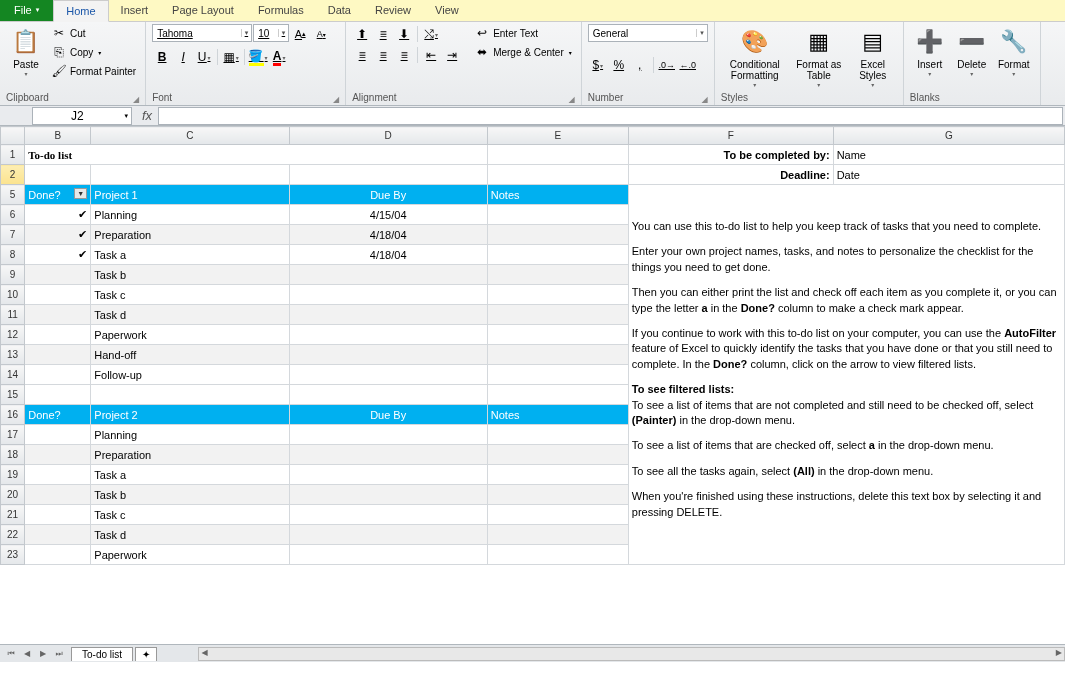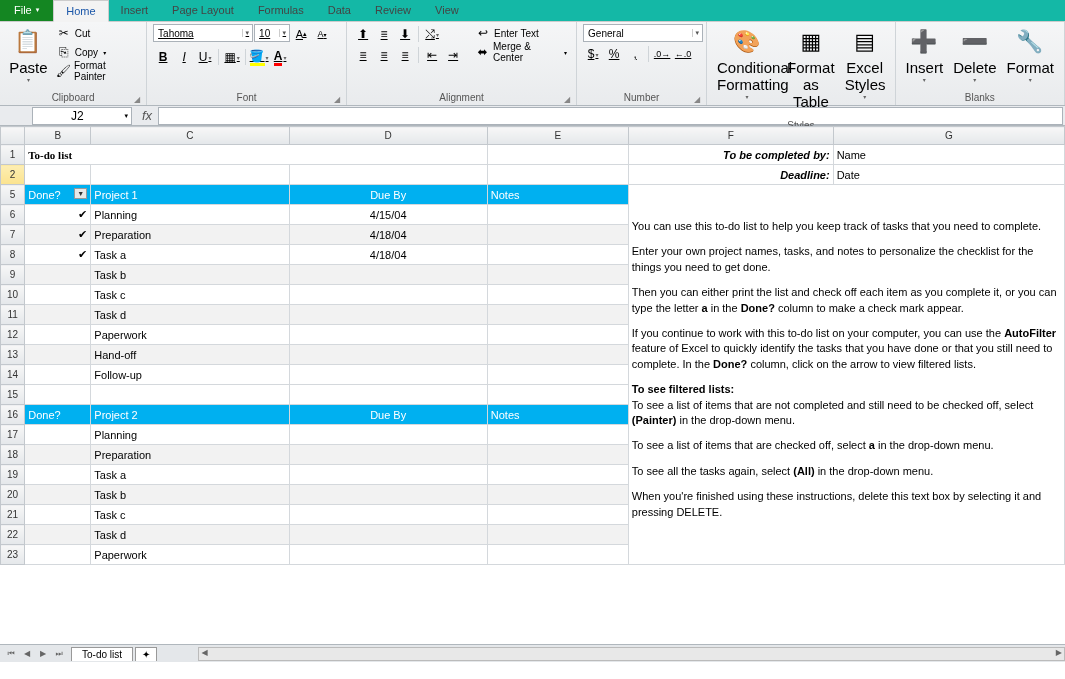--- a/index.html
+++ b/index.html
@@ -1,34 +1,34 @@
 <!DOCTYPE html>
 <html><head>
 <meta charset="utf-8">
 <style>
 * { box-sizing: border-box; margin: 0; padding: 0; }
 body { font-family: Tahoma, sans-serif; font-size: 11px; background: #fff; overflow: hidden; width: 1065px; height: 679px; }
 
 
-.ribbon-tabs { display: flex; background: #14b8a6; border-bottom: 1px solid #ccc; height: 22px; align-items: flex-end; }
+.ribbon-tabs { display: flex; background: #fef9c3; border-bottom: 1px solid #ccc; height: 22px; align-items: flex-end; }
 .file-tab { background: #148622; color: #fff; padding: 4px 14px; font-size: 11px; height: 22px; display: flex; align-items: center; cursor: pointer; }
 .file-tab::after { content: "▾"; font-size: 7px; margin-left: 4px; }
 .tab { padding: 4px 12px; color: #444; cursor: pointer; height: 22px; display: flex; align-items: center; }
 .tab.active { background: #f3f3f3; border: 1px solid #ccc; border-bottom: 1px solid #f3f3f3; margin-bottom: -1px; color: #1a56a8; }
 
 
 .ribbon { display: flex; background: linear-gradient(#f5f6f7, #e9ebed); border-bottom: 1px solid #b0b7bd; height: 84px; }
 .group { border-right: 1px solid #cfd4d8; display: flex; flex-direction: column; padding: 2px 6px 0; }
 .group-body { flex: 1; display: flex; align-items: flex-start; gap: 2px; }
-.group-label { text-align: center; font-size: 10px; color: #555; padding: 1px 0 2px; position: relative; }
+.group-label { text-align: left; font-size: 10px; color: #555; padding: 1px 0 2px; position: relative; }
 .group-label .launcher { position: absolute; right: 0; bottom: 1px; font-size: 8px; color: #888; cursor: pointer; }
 
 .big-btn { display: flex; flex-direction: column; align-items: center; padding: 2px 4px; cursor: pointer; min-width: 40px; }
 .big-btn .icon { width: 32px; height: 32px; display: flex; align-items: center; justify-content: center; font-size: 22px; }
-.big-btn .lbl { font-size: 15px; text-align: center; margin-top: 1px; }
+.big-btn .lbl { font-size: 10px; text-align: center; margin-top: 1px; }
 .big-btn .drop { font-size: 6px; color: #666; }
 
 .stack { display: flex; flex-direction: column; gap: 1px; }
 .small-btn { display: flex; align-items: center; gap: 3px; padding: 1px 3px; cursor: pointer; font-size: 10px; height: 18px; }
 .small-btn .icon { width: 16px; height: 16px; display: inline-flex; align-items: center; justify-content: center; font-size: 12px; }
 
 .combo { display: inline-flex; align-items: center; border: 1px solid #abb2b9; background: #fff; height: 18px; font-size: 10px; }
 .combo .val { padding: 0 4px; flex: 1; }
 .combo .arrow { padding: 0 3px; border-left: 1px solid #ccc; font-size: 7px; color: #555; cursor: pointer; }
 
@@ -51,21 +51,21 @@
 .grid th { background: linear-gradient(#f7f7f7,#e4e7ea); border: 1px solid #c3c8cd; font-weight: normal; color: #333; font-size: 10px; height: 18px; text-align: center; }
 .grid th.row-hdr { width: 22px; }
 .grid td { border: 1px solid #d4d8dc; height: 20px; padding: 0 3px; font-size: 11px; vertical-align: middle; background: #fff; }
 .grid td.row-hdr { background: linear-gradient(#f7f7f7,#e4e7ea); text-align: center; font-size: 10px; color: #333; border: 1px solid #c3c8cd; }
 .grid td.sel-row { background: linear-gradient(#fdeeb3,#fbe38e); }
 .title-cell { font-size: 28px; font-weight: bold; font-family: Tahoma; padding: 8px 4px; }
 .hdr-blue { background: #00b0f0 !important; color: #fff; font-size: 11px; padding: 2px 4px; }
 .hdr-blue.flt { position: relative; }
 .hdr-blue.flt::after { content: "▼"; position: absolute; right: 3px; top: 3px; font-size: 7px; background: #e8e8e8; color: #333; border: 1px solid #999; padding: 1px 2px; }
 .check { text-align: right; font-family: Wingdings, sans-serif; font-size: 12px; }
-.rlabel { text-align: right; font-weight: bold; padding-right: 6px; font-style: italic; }
+.rlabel { text-align: right; font-weight: bold; padding-right: 6px; }
 .stripe { background: #f2f2f2 !important; }
 .infobox { background: #feffce; border: 1px solid #bfbf8f; padding: 8px 10px; font-size: 11px; line-height: 1.4; vertical-align: top; }
 .infobox p { margin-bottom: 10px; }
 
 
 .sheet-tabs { position: absolute; bottom: 0; left: 0; right: 0; height: 18px; background: #e4e7ea; border-top: 1px solid #b0b7bd; display: flex; align-items: center; font-size: 10px; }
 .nav-btns { display: flex; padding: 0 4px; gap: 2px; }
 .nav-btn { width: 14px; height: 14px; display: inline-flex; align-items: center; justify-content: center; font-size: 8px; color: #666; cursor: pointer; }
 .sheet-tab { background: #fff; border: 1px solid #999; border-bottom: none; padding: 1px 10px; margin: 0 1px; cursor: pointer; }
 .hscroll { flex: 1; margin-left: 40px; height: 14px; background: #e8e8e8; border: 1px solid #bbb; position: relative; }
@@ -183,21 +183,21 @@
             <span class="icon">⬌</span>
             <span>Merge &amp; Center</span>
             <span style="font-size:6px;margin-left:2px">▾</span>
           </div>
       </div>
     </div>
     <div class="group-label"><span>Alignment</span><span class="launcher">◢</span></div>
   </div>
 
   <div class="group" style="min-width:130px">
-    <div class="group-body" style="flex-direction:column;gap:2px">
+    <div class="group-body" style="flex-direction:column;gap:13px">
       <div class="combo" style="width:120px">
           <span class="val">General</span>
           <span class="arrow">▾</span>
         </div>
       <div class="btn-row">
         <div class="icon-btn split">$</div>
         <div class="icon-btn">%</div>
         <div class="icon-btn">,</div>
         <div class="sep"></div>
         <div class="icon-btn" style="font-size:9px">.0→</div>

